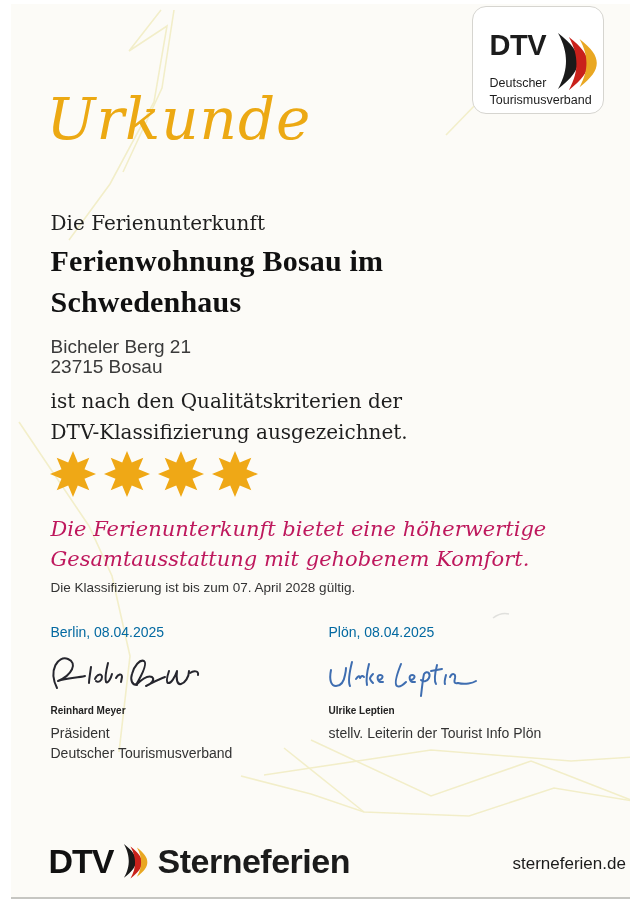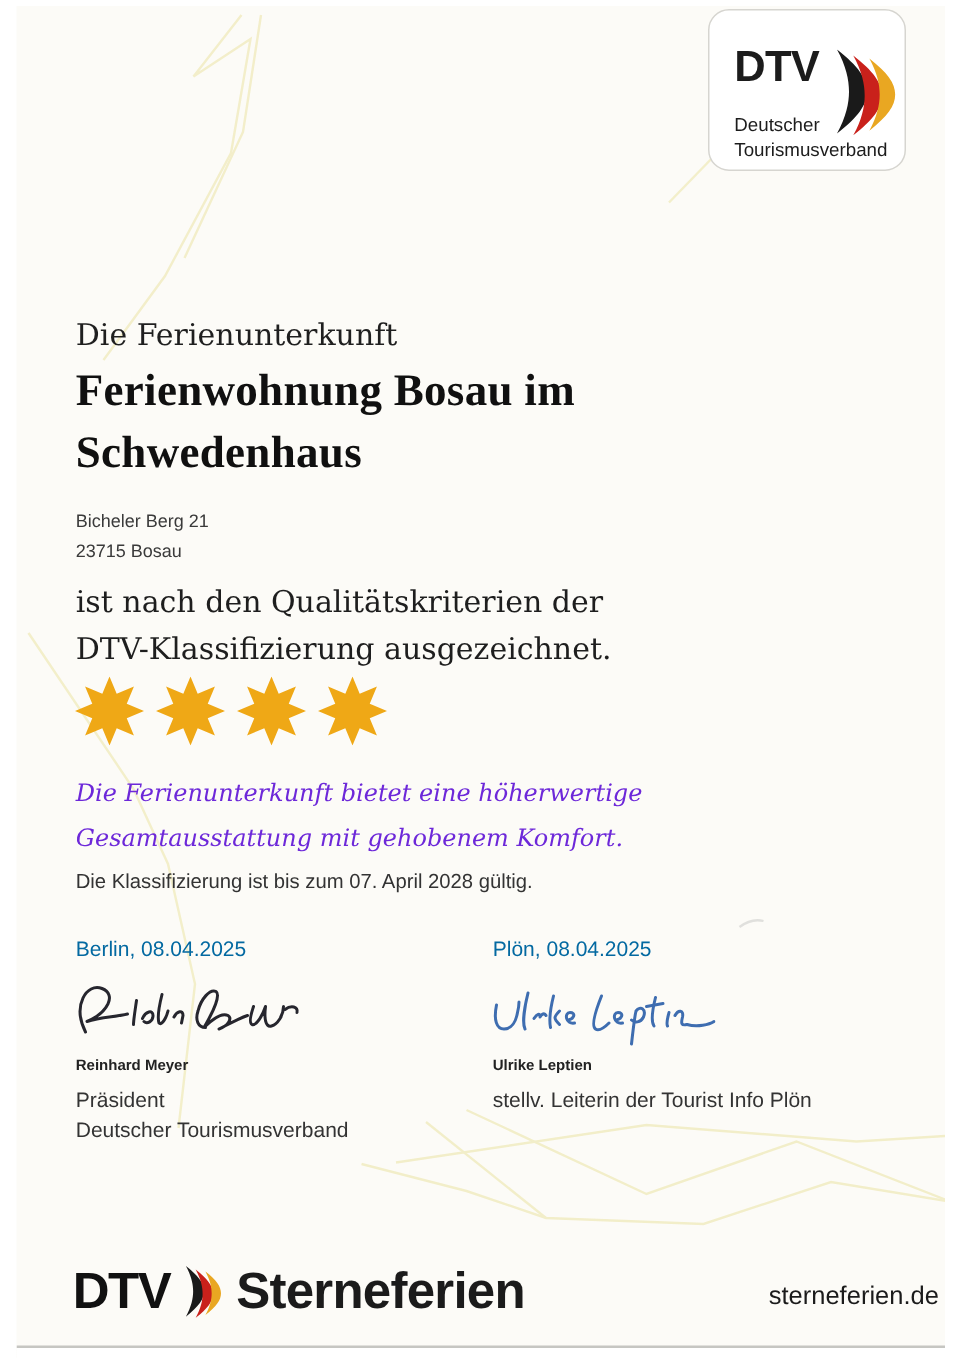--- a/index.html
+++ b/index.html
@@ -31,26 +31,26 @@
     font-style:italic;font-weight:500;font-size:58px;line-height:1.1;
     color:var(--gold,#ECA913);letter-spacing:1px;
   }
   .serif{font-family:"DejaVu Serif","Liberation Serif",serif;}
   .intro{position:absolute;left:40px;top:207px;margin:0;font-size:20px;color:#1f1f1f;}
   .property{
     position:absolute;left:40px;top:236px;margin:0;
     font-family:Liberation Serif, serif;
     font-size:30px;font-weight:bold;line-height:41px;color:#101010;letter-spacing:0.2px;
   }
-  .address{position:absolute;left:40px;top:333px;margin:0;font-size:12px;line-height:20px;color:#3a3a3a;}
+  .address{position:absolute;left:40px;top:333px;margin:0;font-size:19px;line-height:20px;color:#3a3a3a;}
   .award{position:absolute;left:40px;top:382px;margin:0;font-size:20px;line-height:31px;color:#1e1e1e;}
   .stars{position:absolute;left:39px;top:447px;display:flex;gap:8px;}
   .quote{
     position:absolute;left:40px;top:510px;margin:0;
-    font-style:italic;font-size:16px;line-height:30px;color:#6d28d9;
+    font-style:italic;font-size:21px;line-height:30px;color:#be185d;
   }
   .validity{position:absolute;left:40px;top:576px;margin:0;font-size:13.5px;color:#333;}
   .place{position:absolute;margin:0;font-size:14px;color:#0369a1;}
   .place-left{left:40px;top:620px;}
   .place-right{left:318px;top:620px;}
   .sig-svg{position:absolute;}
   .sig-left{left:34px;top:646px;}
   .sig-left path{stroke:var(--ink-dark,#26262e);stroke-width:2;fill:none;stroke-linecap:round;stroke-linejoin:round;}
   .sig-right{left:316px;top:652px;}
   .sig-right path{stroke:var(--ink-blue,#3e6db0);stroke-width:2;fill:none;stroke-linecap:round;stroke-linejoin:round;}
@@ -101,20 +101,21 @@
       <use href="#blade" class="c-black" fill="#1a1a1a"></use>
       <use href="#blade" class="c-red" transform="translate(11,4) scale(0.95)" fill="#C9211B"></use>
       <use href="#blade" class="c-yellow" transform="translate(22,6) scale(0.86)" fill="#E9A722"></use>
     </svg>
     <div class="logo-org">
       <div>Deutscher</div>
       <div>Tourismusverband</div>
     </div>
   </div>
 
+  <h1 class="title">Urkunde</h1>
 
   <p class="intro serif">Die Ferienunterkunft</p>
   <h2 class="property">
     <span>Ferienwohnung Bosau im</span><br>
     <span>Schwedenhaus</span>
   </h2>
   <p class="address">
     <span>Bicheler Berg 21</span><br>
     <span>23715 Bosau</span>
   </p>

